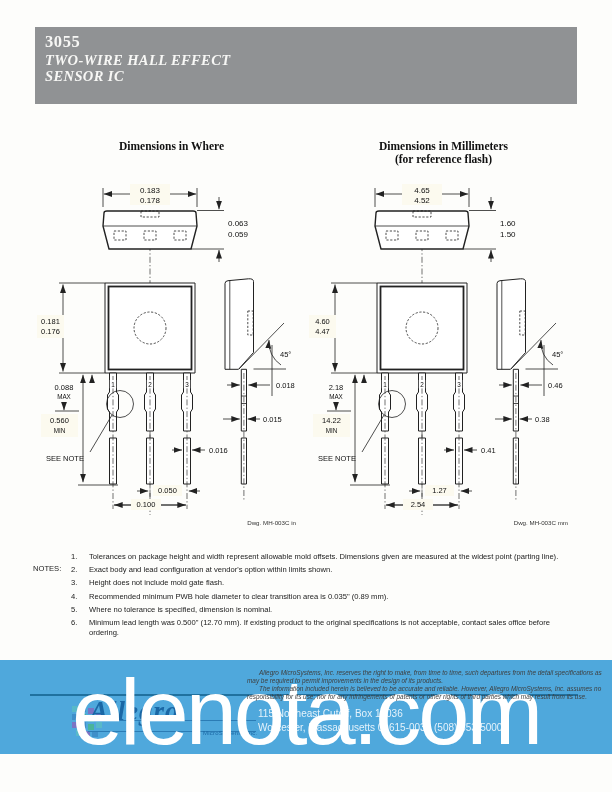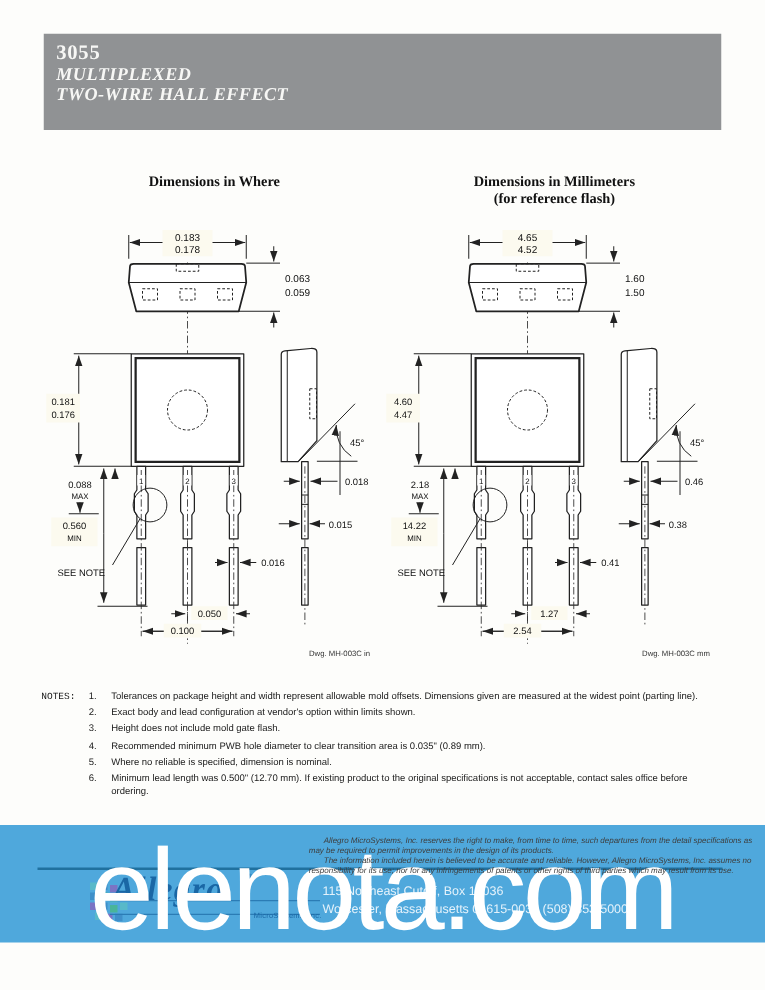--- a/index.html
+++ b/index.html
@@ -22,21 +22,21 @@
   .ar{stroke:#222;stroke-width:.8;fill:none;marker-end:url(#ah);}
   .bg{fill:#fcfaef;}
   .wbg{fill:#fff;}
   .lbl{font:8px "Liberation Sans",sans-serif;fill:#101010;}
   .lbm{font:7.5px "Liberation Sans",sans-serif;fill:#101010;}
   .lbx{font:6.3px "Liberation Sans",sans-serif;fill:#101010;}
   .lbt{font:6.2px "Liberation Sans",sans-serif;fill:#333;}
   .tm{text-anchor:middle;}
   
   .notes{position:absolute;left:33px;top:552px;width:527px;font-size:7.6px;line-height:9.6px;color:#1a1a1a;}
-  .notes-label{position:absolute;left:0;top:2px;font-family:Liberation Mono, monospace;}
+  .notes-label{position:absolute;left:0;top:12px;}
   .note-row{display:flex;margin:0 0 3.6px 38px;}
   .note-num{width:12px;flex:0 0 12px;margin-right:6px;}
   .note-text{flex:1;}
   
   .disc{position:absolute;left:247px;top:669px;width:358px;font:italic 6.4px "Liberation Sans",sans-serif;
         line-height:7.7px;color:#3e3e3e;z-index:3;}
   .disc p{margin:0 0 1px 0;text-indent:12px;}
   
   .band{position:absolute;left:0;top:660px;width:612px;height:94px;z-index:2;}
   .band-rule{position:absolute;left:30px;top:34px;width:548px;height:1.5px;background:#20719f;}
@@ -58,22 +58,22 @@
     <marker id="ah" markerWidth="9" markerHeight="7" refX="8.5" refY="3.5" orient="auto" markerUnits="userSpaceOnUse">
       <path d="M0,.5 L8.5,3.5 L0,6.5 Z" fill="#222"></path>
     </marker>
   </defs>
 </svg>
 
 <div class="page">
 
   <div class="banner">
     <div class="pn">3055</div>
-    <div class="tl">MULTIPLEXED</div>
     <div class="tl">TWO-WIRE HALL EFFECT</div>
+    <div class="tl">SENSOR IC</div>
   </div>
 
   <div class="fig" id="figL" style="left:34px">
     <div class="ttl">
       <div>Dimensions in Where</div>
     </div>
     <svg width="275" height="352" viewBox="0 0 275 352">
 
       <path class="cl" d="M116,27 V332"></path>
 
@@ -311,21 +311,21 @@
     <div class="note-row">
       <span class="note-num">3.</span>
       <span class="note-text">Height does not include mold gate flash.</span>
     </div>
     <div class="note-row">
       <span class="note-num">4.</span>
       <span class="note-text">Recommended minimum PWB hole diameter to clear transition area is 0.035" (0.89 mm).</span>
     </div>
     <div class="note-row">
       <span class="note-num">5.</span>
-      <span class="note-text">Where no reliable is specified, dimension is nominal.</span>
+      <span class="note-text">Where no tolerance is specified, dimension is nominal.</span>
     </div>
     <div class="note-row">
       <span class="note-num">6.</span>
       <span class="note-text">Minimum lead length was 0.500" (12.70 mm). If existing product to the original specifications is not acceptable, contact sales office before ordering.</span>
     </div>
   </div>
 
   <div class="disc">
     <p>Allegro MicroSystems, Inc. reserves the right to make, from time to time, such departures from the detail specifications as may be required to permit improvements in the design of its products.</p>
     <p>The information included herein is believed to be accurate and reliable.  However, Allegro MicroSystems, Inc. assumes no responsibility for its use; nor for any infringements of patents or other rights of third parties which may result from its use.</p>

